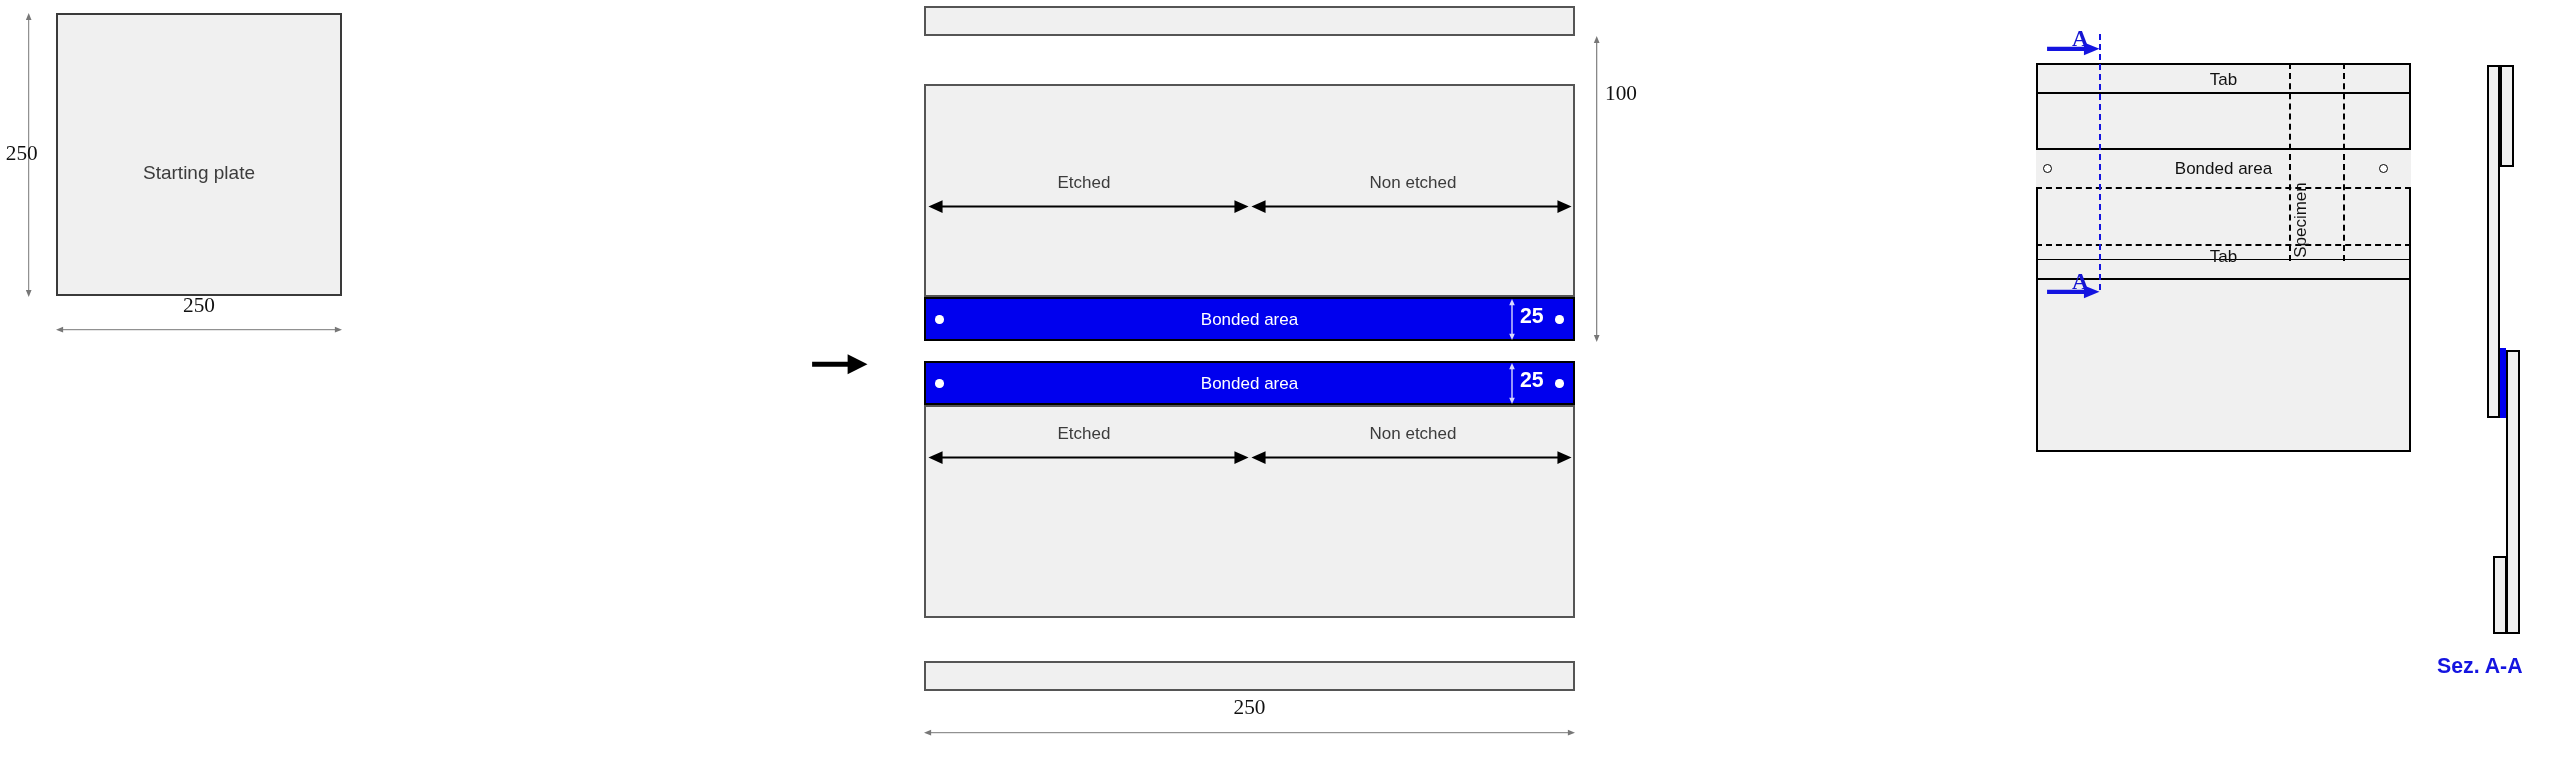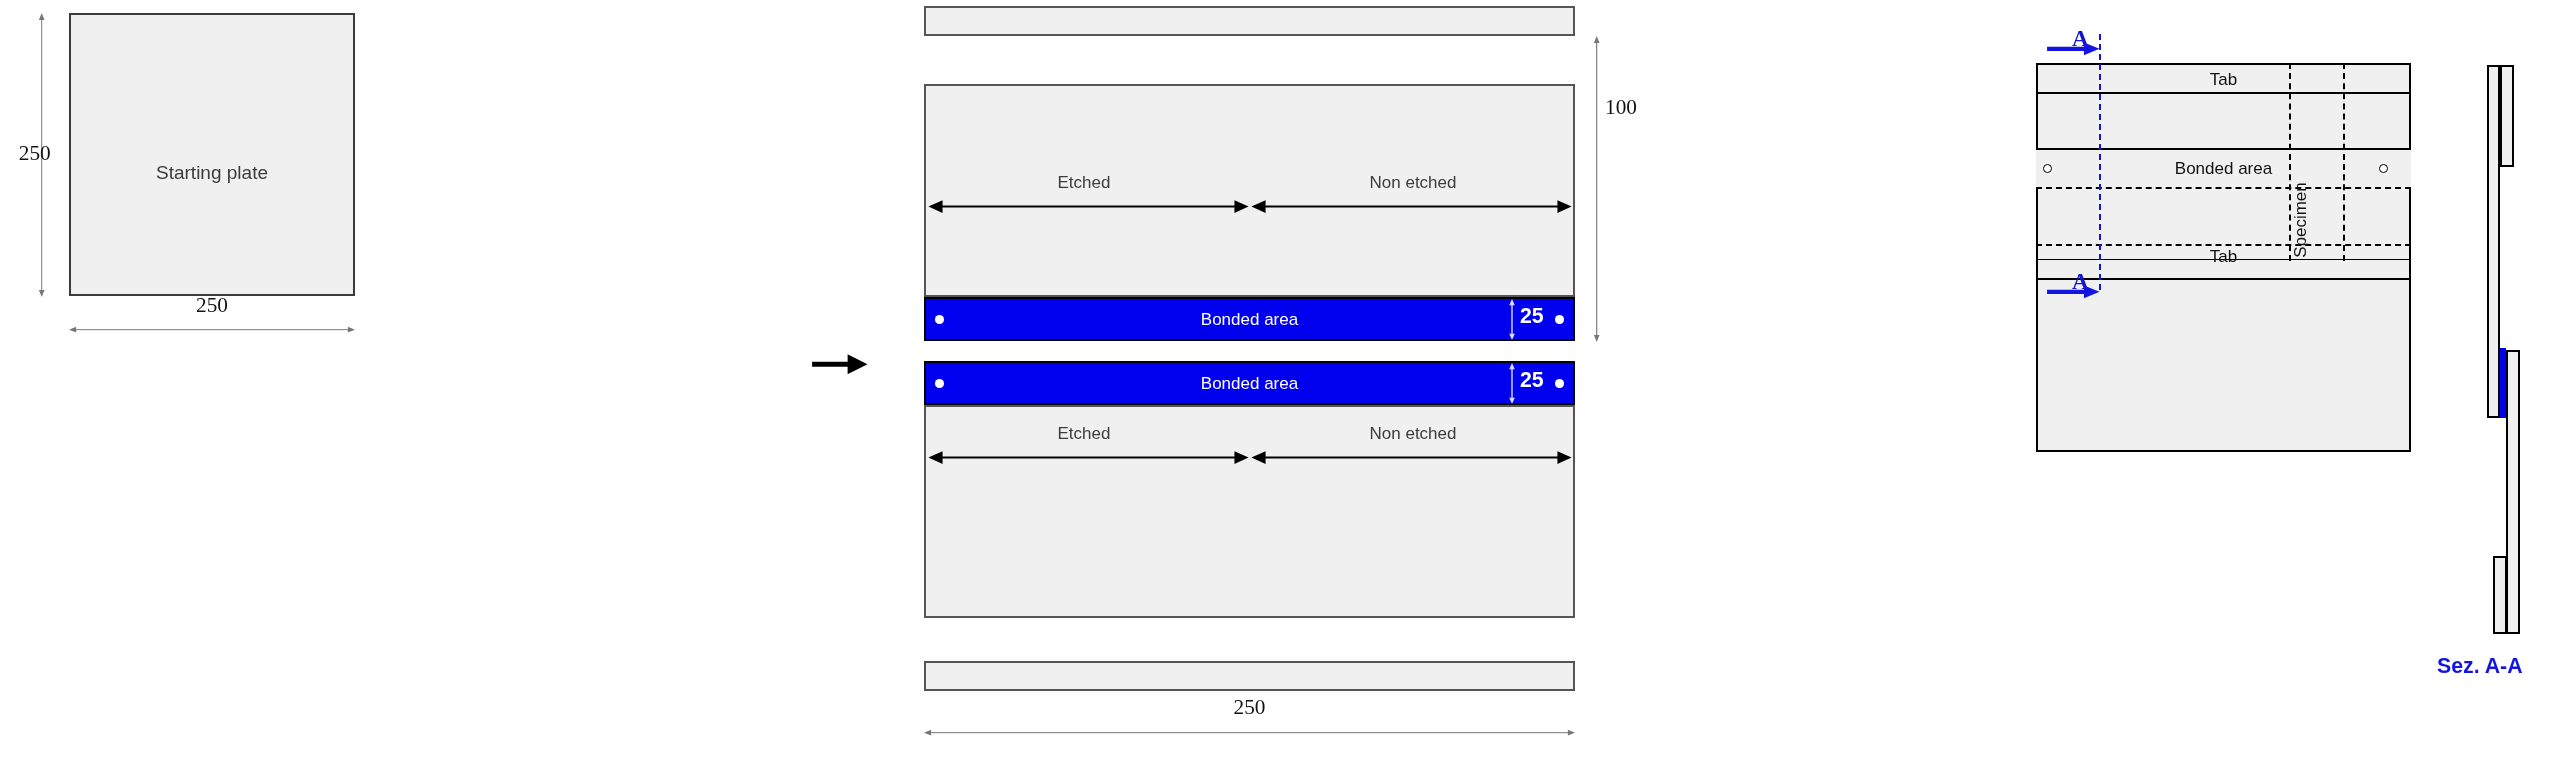--- a/index.html
+++ b/index.html
@@ -17,21 +17,21 @@
   .blue-lbl{color:#1414d2;font-family:"Liberation Serif",serif;font-weight:700;white-space:nowrap;}
   .blue-sans{color:#1414e0;font-family:Liberation Sans, sans-serif;font-weight:700;white-space:nowrap;}
   .dk-lbl{color:#111;font-family:"Liberation Sans",sans-serif;white-space:nowrap;}
   .hole{border:1.4px solid #000;border-radius:50%;background:#fff;box-sizing:border-box;}
   .hole-w{background:#fff;border-radius:50%;}
   svg{display:block;overflow:visible;}
 </style>
 </head>
 <body>
 
-<div class="abs" style="left:16px;top:0;width:782px;height:686px;">
+<div class="abs" style="left:3px;top:0;width:782px;height:686px;">
 
   <div class="abs plate" style="left:53px;top:12.8px;width:286px;height:283px;"></div>
 
   <div class="abs lbl" style="left:53px;top:162px;width:286px;text-align:center;font-size:19px;">Starting plate</div>
 
   <svg class="abs" style="left:20px;top:12.8px;" width="11.4" height="284" viewBox="0 0 16 400">
     <line x1="8" y1="4" x2="8" y2="396" stroke="#777" stroke-width="1.4"></line>
     <polygon points="8,0 4,10 12,10" fill="#777"></polygon>
     <polygon points="8,400 4,390 12,390" fill="#777"></polygon>
   </svg>
@@ -102,21 +102,21 @@
     <polygon points="908,12 888,3 888,21" fill="#000"></polygon>
   </svg>
 
   <div class="abs plate-thin" style="left:0;top:661px;width:651px;height:30px;"></div>
 
   <svg class="abs" style="left:667px;top:36px;" width="11.4" height="306" viewBox="0 0 16 430">
     <line x1="8" y1="4" x2="8" y2="426" stroke="#777" stroke-width="1.6"></line>
     <polygon points="8,0 4,10 12,10" fill="#777"></polygon>
     <polygon points="8,430 4,420 12,420" fill="#777"></polygon>
   </svg>
-  <div class="abs dim" style="left:681px;top:95px;font-size:21.3px;">100</div>
+  <div class="abs dim" style="left:681px;top:81px;font-size:21.3px;">100</div>
 
   <svg class="abs" style="left:0;top:727px;" width="651" height="11.4" viewBox="0 0 916 16">
     <line x1="4" y1="8" x2="912" y2="8" stroke="#777" stroke-width="1.4"></line>
     <polygon points="0,8 10,4 10,12" fill="#777"></polygon>
     <polygon points="916,8 906,4 906,12" fill="#777"></polygon>
   </svg>
   <div class="abs dim" style="left:0;top:695px;width:651px;text-align:center;font-size:21.3px;">250</div>
 </div>
 
 <div class="abs" style="left:2019px;top:0;width:398px;height:761px;">

